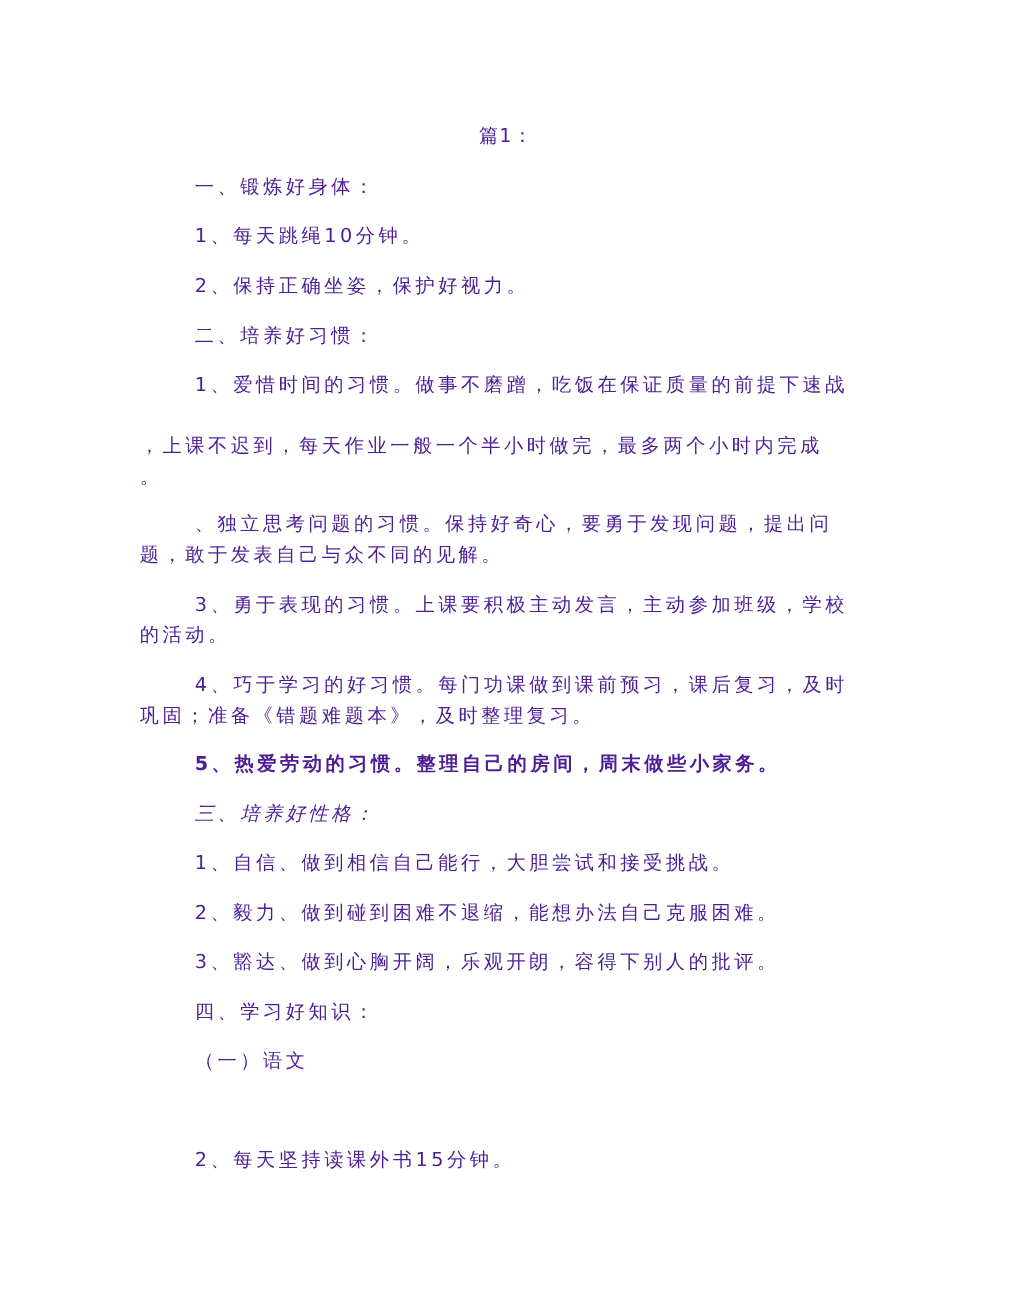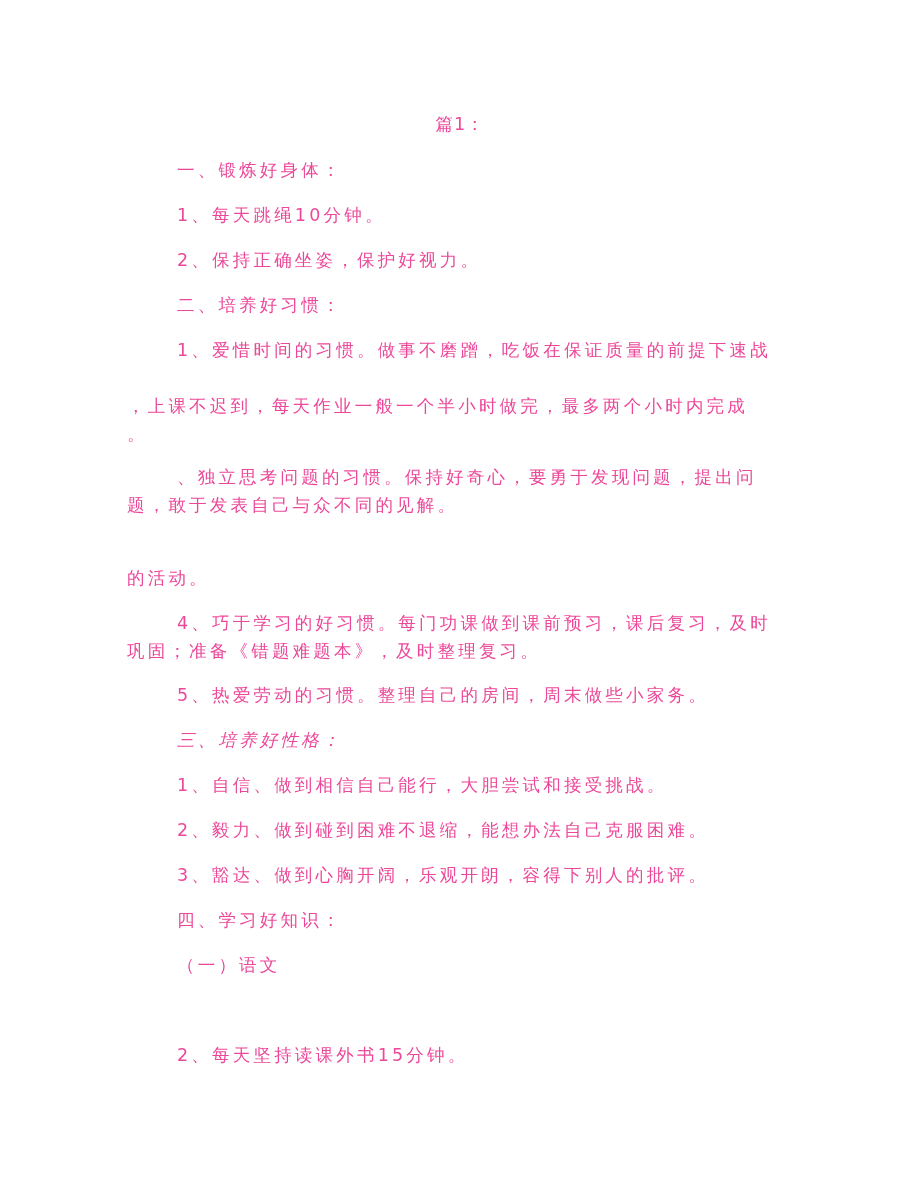--- a/index.html
+++ b/index.html
@@ -1,20 +1,20 @@
 <!DOCTYPE html>
 <html><head>
   <meta charset="utf-8">
   <style>
     html, body { margin: 0; padding: 0; background: #ffffff; }
     body { width: 920px; height: 1191px; position: relative; overflow: hidden;
            font-family: "DejaVu Sans", "Liberation Sans", sans-serif; color: #222; }
     .page { position: absolute; left: 0; top: 0; width: 920px; height: 1191px; background: #fff; }
     .line { position: absolute; font-size: 17.5px; line-height: 24px; white-space: nowrap;
-            letter-spacing: 3.2px; color: #ec4899; font-weight: normal; }
+            letter-spacing: 3.2px; color: #4c1d95; font-weight: normal; }
     .title { left: 0; width: 920px; text-align: center; letter-spacing: 1px; }
     .ind { left: 177px; text-align: right; }
     .l0 { left: 127px; }
   </style>
 </head>
 <body>
 
 <div class="page">
   <div class="line title" style="top:112px;">篇1：</div>
 
@@ -23,26 +23,27 @@
   <div class="line ind" style="top:248px;">2、保持正确坐姿，保护好视力。</div>
   <div class="line ind" style="top:293px;font-family:Liberation Serif, serif;">二、培养好习惯：</div>
 
   <div class="line ind" style="top:338px;">1、爱惜时间的习惯。做事不磨蹭，吃饭在保证质量的前提下速战</div>
   <div class="line l0" style="top:394px;">，上课不迟到，每天作业一般一个半小时做完，最多两个小时内完成</div>
   <div class="line l0" style="top:422px;">。</div>
 
   <div class="line ind" style="top:465px;">、独立思考问题的习惯。保持好奇心，要勇于发现问题，提出问</div>
   <div class="line l0" style="top:493px;">题，敢于发表自己与众不同的见解。</div>
 
+  <div class="line ind" style="top:538px;">3、勇于表现的习惯。上课要积极主动发言，主动参加班级，学校</div>
   <div class="line l0" style="top:566px;">的活动。</div>
 
   <div class="line ind" style="top:611px;">4、巧于学习的好习惯。每门功课做到课前预习，课后复习，及时</div>
   <div class="line l0" style="top:639px;">巩固；准备《错题难题本》，及时整理复习。</div>
 
-  <div class="line ind" style="top:683px;">5、热爱劳动的习惯。整理自己的房间，周末做些小家务。</div>
+  <div class="line ind" style="top:683px;font-weight:bold;">5、热爱劳动的习惯。整理自己的房间，周末做些小家务。</div>
   <div class="line ind" style="top:728px;font-style:italic;">三、培养好性格：</div>
   <div class="line ind" style="top:773px;">1、自信、做到相信自己能行，大胆尝试和接受挑战。</div>
   <div class="line ind" style="top:818px;">2、毅力、做到碰到困难不退缩，能想办法自己克服困难。</div>
   <div class="line ind" style="top:863px;">3、豁达、做到心胸开阔，乐观开朗，容得下别人的批评。</div>
   <div class="line ind" style="top:908px;">四、学习好知识：</div>
   <div class="line ind" style="top:953px;">（一）语文</div>
   <div class="line ind" style="top:1043px;">2、每天坚持读课外书15分钟。</div>
 </div>
 
 </body></html>

